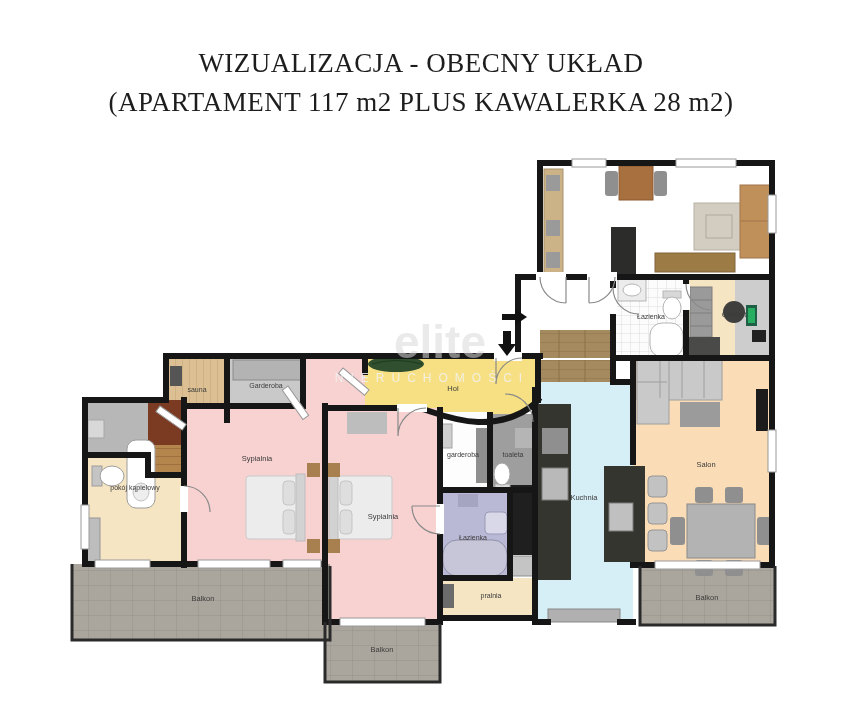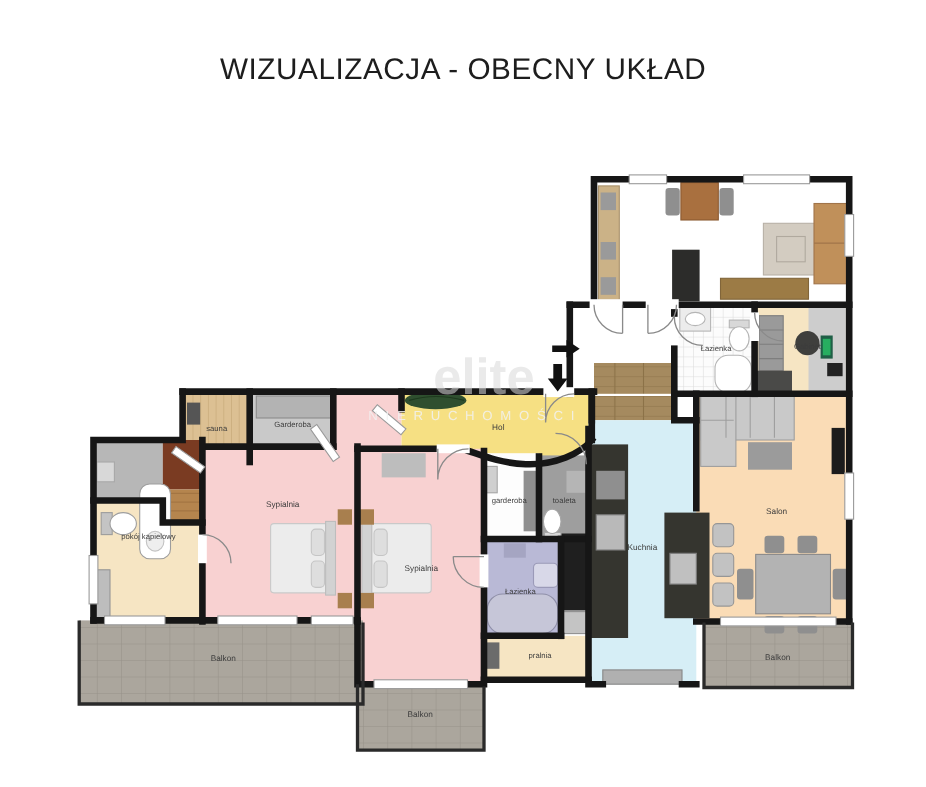--- a/index.html
+++ b/index.html
@@ -1,33 +1,34 @@
 <!DOCTYPE html>
 <html><head>
 <meta charset="utf-8">
 <style>
   html,body{margin:0;padding:0;background:#ffffff;}
   .stage{position:relative;width:842px;height:715px;background:#fff;overflow:hidden;
          font-family:"Liberation Sans",sans-serif;}
   .title{position:absolute;top:44px;left:0;width:100%;text-align:center;color:#1d1d1d;
-         font-size:27px;line-height:39px;font-weight:400;letter-spacing:.5px;}
+         font-size:27px;line-height:39px;font-weight:400;letter-spacing:.5px;font-family:Liberation Serif, serif;}
   .title div{white-space:nowrap;}
   svg text{font-family:"Liberation Sans",sans-serif;fill:#3c3c3c;}
   .room-label{font-size:7.5px;}
   .room-label-sm{font-size:7px;}
   .wm-brand{font-size:46px;font-weight:bold;fill:#d9d9d9;opacity:.55;}
   .wm-sub{font-size:12px;fill:#f2f2f2;opacity:.85;letter-spacing:7px;}
 </style>
 </head>
 <body>
 
 <div class="stage">
 
   <div class="title">
     <div>WIZUALIZACJA - OBECNY UKŁAD</div>
+    <div>(APARTAMENT 117 m2 PLUS KAWALERKA 28 m2)</div>
   </div>
 
   <svg width="842" height="715" viewBox="0 0 842 715">
     <defs>
       <pattern id="balc" width="22" height="15" patternUnits="userSpaceOnUse">
         <rect width="22" height="15" fill="#aba69d"></rect>
         <path d="M0,0 H22 M0,0 V15" stroke="#97928a" stroke-width="1"></path>
       </pattern>
       <pattern id="tile8" width="9" height="9" patternUnits="userSpaceOnUse">
         <rect width="9" height="9" fill="#fcfcfc"></rect>

